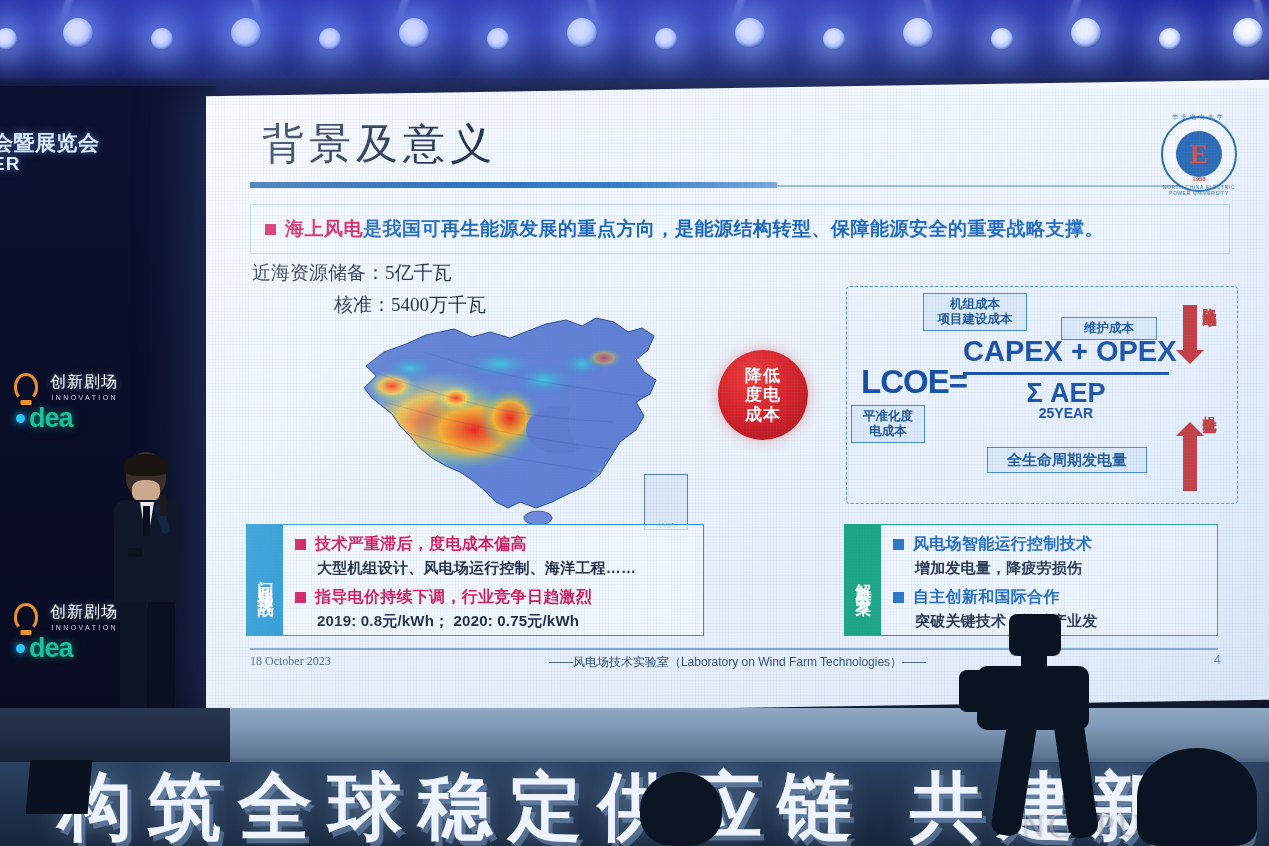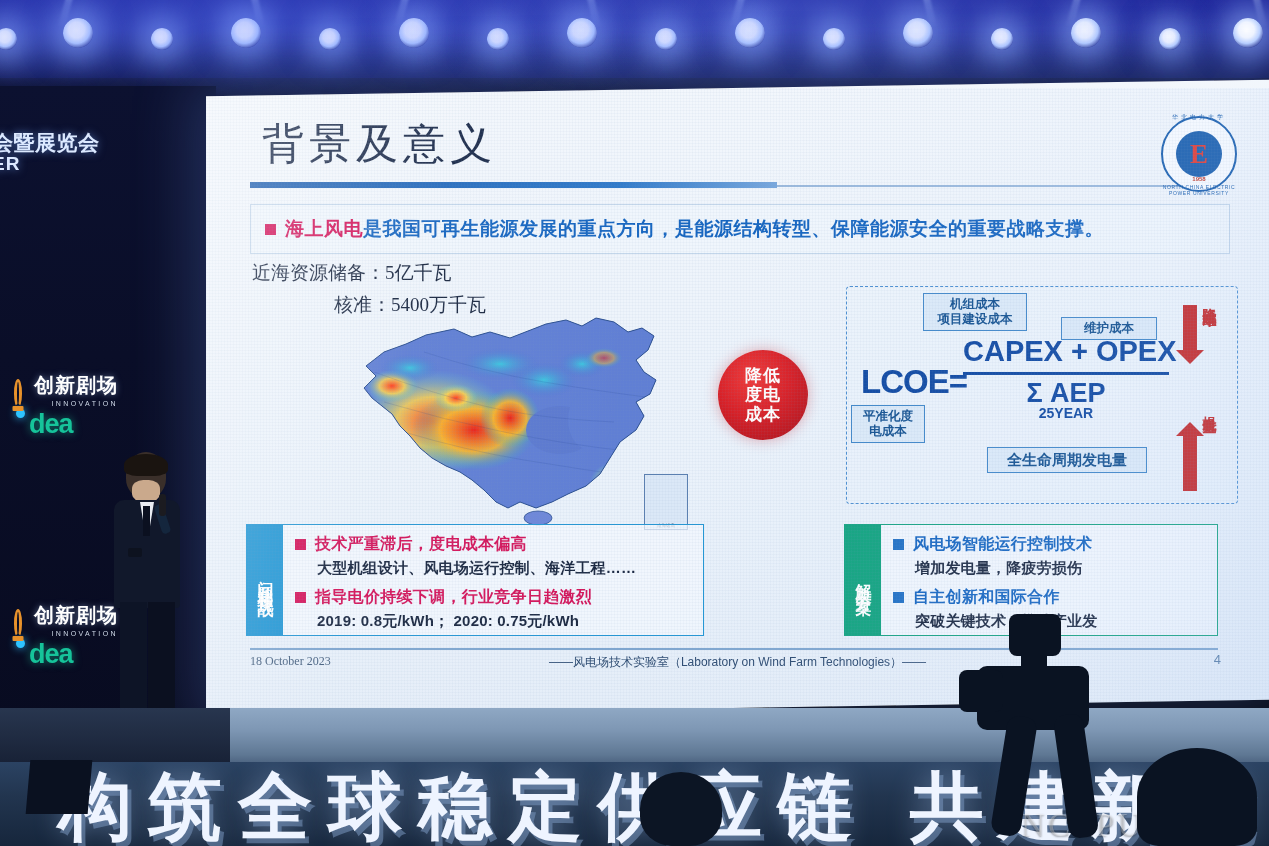--- a/index.html
+++ b/index.html
@@ -61,24 +61,24 @@
   .idea-logo { position: absolute; width: 104px; }
   .idea-logo .row1 { display: flex; align-items: flex-end; gap: 4px; }
   .bulb {
     width: 26px; height: 28px; border: 3px solid #e8922b; border-radius: 50% 50% 46% 46%;
     border-bottom-color: transparent; position: relative;
   }
   .bulb::after {
     content: ""; position: absolute; left: 50%; bottom: -7px; transform: translateX(-50%);
     width: 11px; height: 5px; background: #e8922b; border-radius: 1px;
   }
-  .idea-cn { color: #ffffff; font-size: 20px; font-weight: bold; letter-spacing: 1px; white-space: nowrap; text-shadow: 0 0 6px rgba(180,210,255,.5); margin-left: 8px; }
+  .idea-cn { color: #ffffff; font-size: 16px; font-weight: normal; letter-spacing: 1px; white-space: nowrap; text-shadow: 0 0 6px rgba(180,210,255,.5); margin-left: 8px; }
   .idea-en { color: #cfd9e8; font-size: 7px; letter-spacing: 2.4px; text-align: right; margin-top: 1px; }
   .idea-word {
-    display: flex; align-items: flex-start; gap: 1px; margin-top: 2px; margin-left: 2px;
+    display: flex; align-items: center; gap: 1px; margin-top: 2px; margin-left: 2px;
     font-size: 27px; font-weight: bold; color: #16c39a; letter-spacing: -1px;
     text-shadow: 0 0 9px rgba(30,220,170,.55);
   }
   .dot-i { width: 9px; height: 9px; border-radius: 50%; background: #2ec4ff; box-shadow: 0 0 8px #2ec4ff; margin-right: 3px; }
 
   
   .screen {
     position: absolute; left: 206px; top: 88px; width: 1063px; height: 620px;
     background: linear-gradient(177deg, #f3f7fc 0%, #eef4fb 35%, #e9f1fa 70%, #e4edf8 100%);
     box-shadow: 0 0 60px 16px rgba(120,160,255,.22);

